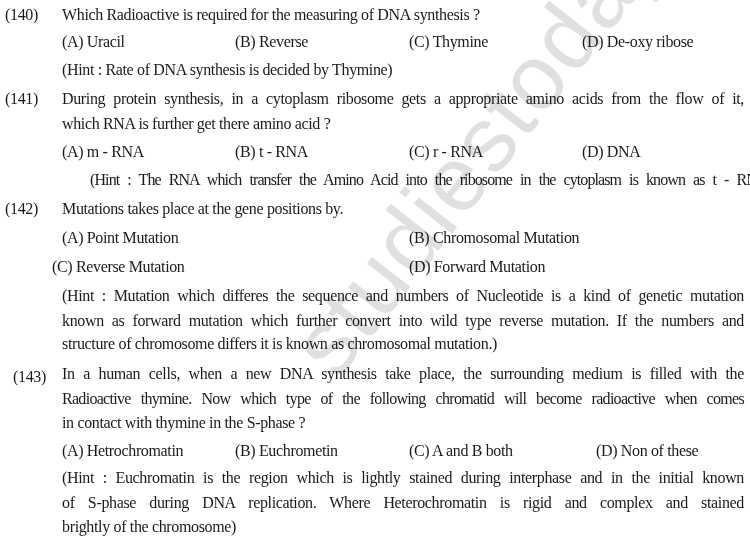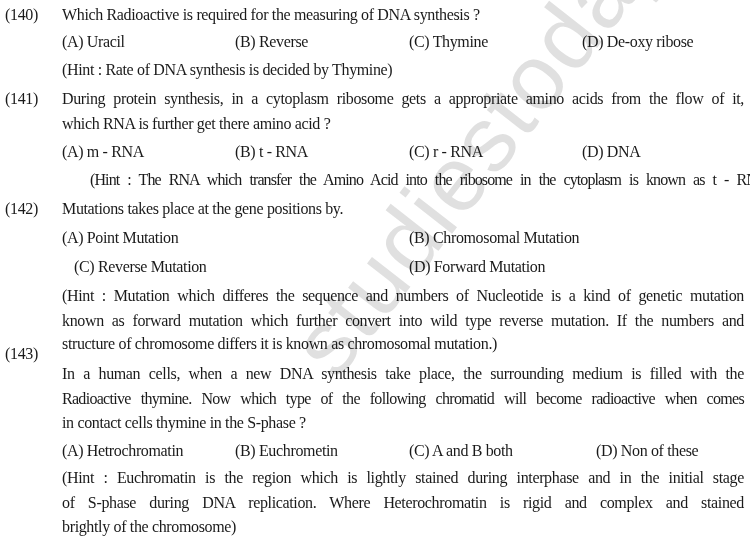--- a/index.html
+++ b/index.html
@@ -87,35 +87,35 @@
       <div class="opt" style="left:409px; top:142px;">(C) r - RNA</div>
       <div class="opt" style="left:582px; top:142px;">(D) DNA</div>
       <div class="justify" style="top:170px; letter-spacing:-0.9px; word-spacing:-1px;margin-left:28px;">(Hint : The RNA which transfer the Amino Acid into the ribosome in the cytoplasm is known as t - RNA)</div>
     </div>
 
     <div>
       <div class="line qnum" style="top:199px;">(142)</div>
       <div class="line qtext" style="top:199px;">Mutations takes place at the gene positions by.</div>
       <div class="opt" style="left:62px; top:228px;">(A) Point Mutation</div>
       <div class="opt" style="left:409px; top:228px;">(B) Chromosomal Mutation</div>
-      <div class="opt" style="left:74px; top:257px;">(C) Reverse Mutation</div>
+      <div class="opt" style="left:52px; top:257px;">(C) Reverse Mutation</div>
       <div class="opt" style="left:409px; top:257px;">(D) Forward Mutation</div>
       <div class="justify" style="top:286px;">(Hint : Mutation which differes the sequence and numbers of Nucleotide is a kind of genetic mutation</div>
       <div class="justify" style="top:311px;">known as forward mutation which further convert into wild type reverse mutation. If the numbers and</div>
       <div class="line qtext" style="top:334px;">structure of chromosome differs it is known as chromosomal mutation.)</div>
     </div>
 
     <div>
-      <div class="line qnum" style="top:344px;">(143)</div>
+      <div class="line qnum" style="top:367px;margin-left:8px;">(143)</div>
       <div class="justify" style="top:364px;">In a human cells, when a new DNA synthesis take place, the surrounding medium is filled with the</div>
       <div class="justify" style="top:389px; letter-spacing:-0.7px;">Radioactive thymine. Now which type of the following chromatid will become radioactive when comes</div>
-      <div class="line qtext" style="top:413px;">in contact cells thymine in the S-phase ?</div>
+      <div class="line qtext" style="top:413px;">in contact with thymine in the S-phase ?</div>
       <div class="opt" style="left:62px; top:441px;">(A) Hetrochromatin</div>
       <div class="opt" style="left:235px; top:441px;">(B) Euchrometin</div>
       <div class="opt" style="left:409px; top:441px;">(C) A and B both</div>
       <div class="opt" style="left:596px; top:441px;">(D) Non of these</div>
-      <div class="justify" style="top:468px;">(Hint : Euchromatin is the region which is lightly stained during interphase and in the initial stage</div>
+      <div class="justify" style="top:468px;">(Hint : Euchromatin is the region which is lightly stained during interphase and in the initial known</div>
       <div class="justify" style="top:493px;">of S-phase during DNA replication. Where Heterochromatin is rigid and complex and stained</div>
       <div class="line qtext" style="top:517px;">brightly of the chromosome)</div>
     </div>
 
   </div>
 </div>
 
 </body></html>

